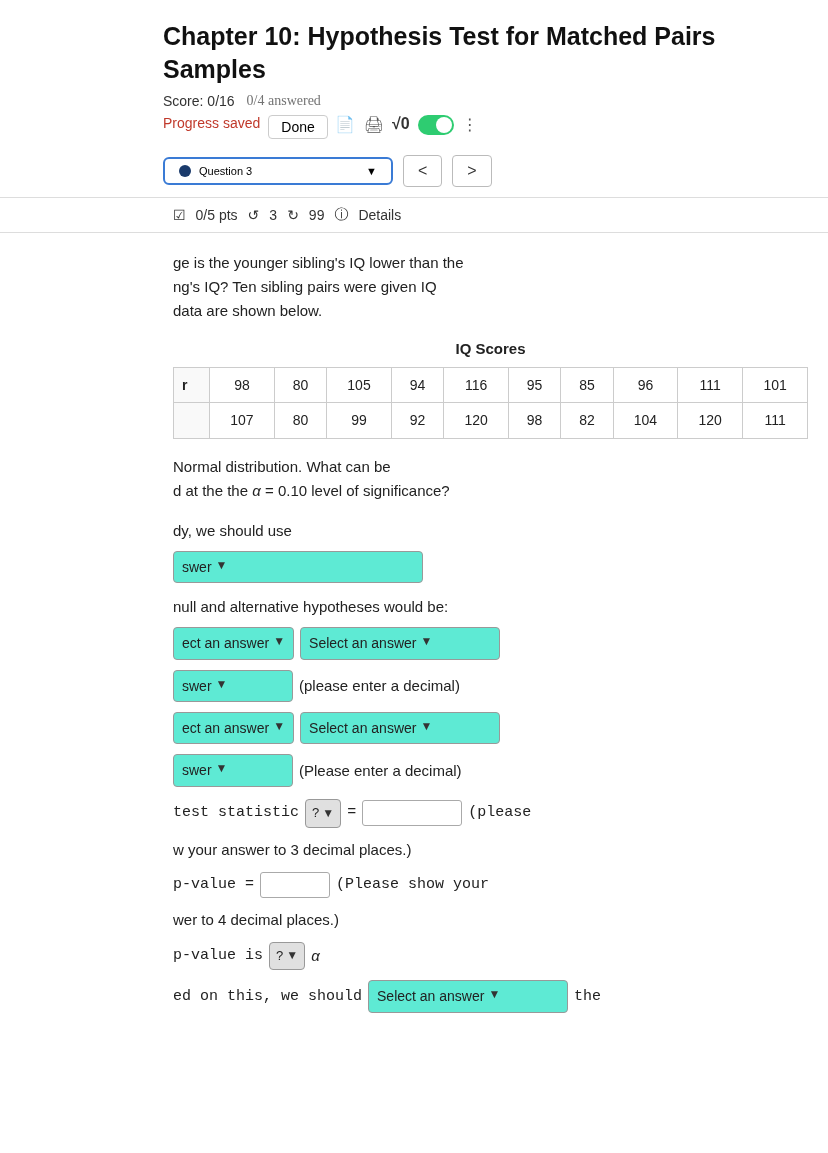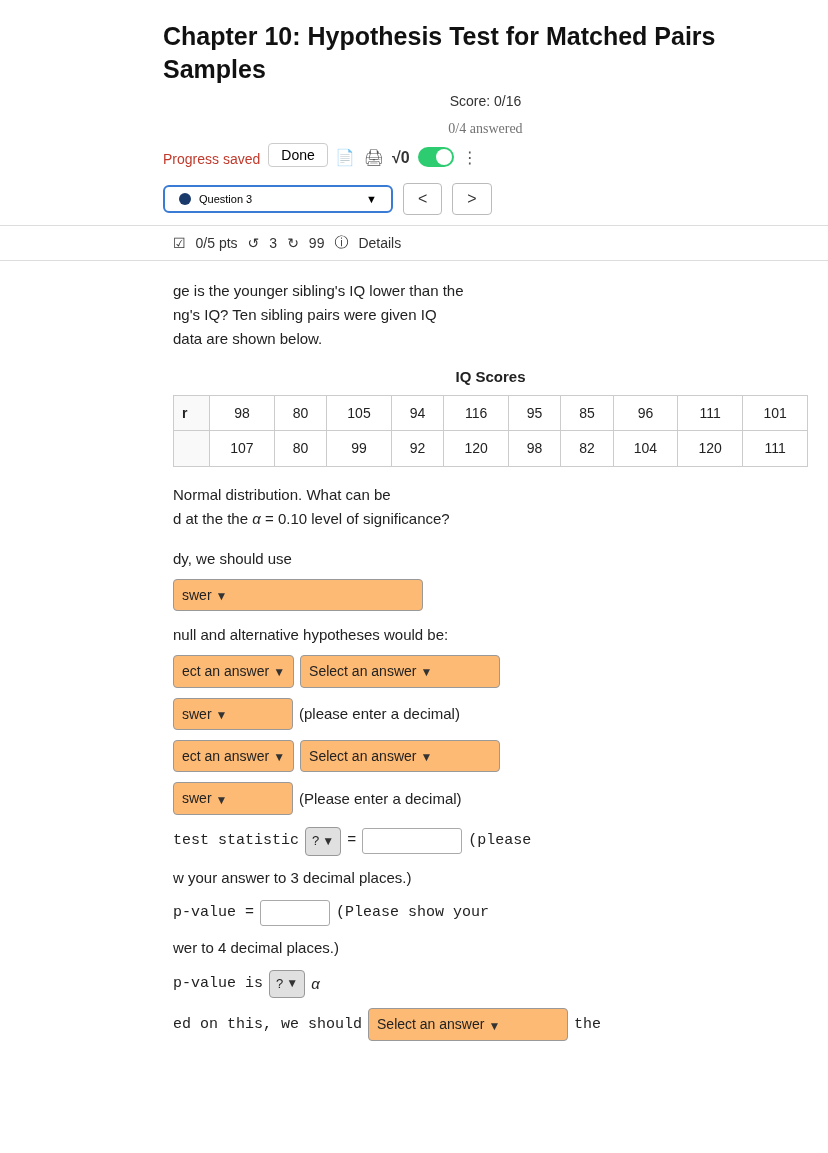--- a/index.html
+++ b/index.html
@@ -23,31 +23,30 @@
       margin-bottom: 8px;
     }
 
     .score-row {
       display: flex;
       align-items: center;
       gap: 12px;
       margin-bottom: 6px;
       font-size: 14px;
       color: #333;
-      flex-direction: column;
     }
 
     .answered {
       color: #737373;
       font-family: Liberation Serif, serif;
     }
 
     .toolbar-row {
       display: flex;
-      align-items: flex-end;
+      align-items: flex-start;
       gap: 8px;
       margin-bottom: 16px;
       font-size: 14px;
     }
 
     .progress-saved {
       color: #c0392b;
       font-size: 14px;
     }
 
@@ -195,24 +194,24 @@
     .dropdown-row {
       display: flex;
       align-items: center;
       gap: 6px;
       margin-bottom: 8px;
       flex-wrap: wrap;
     }
 
     .select-box {
       display: inline-flex;
-      align-items: flex-end;
+      align-items: flex-start;
       border: 1px solid #999;
       border-radius: 4px;
-      background: #fdba74;
+      background: #5eead4;
       padding: 4px 8px;
       font-size: 14px;
       cursor: pointer;
       gap: 4px;
       min-width: 120px;
     }
 
     .select-box.wide {
       min-width: 200px;
     }

